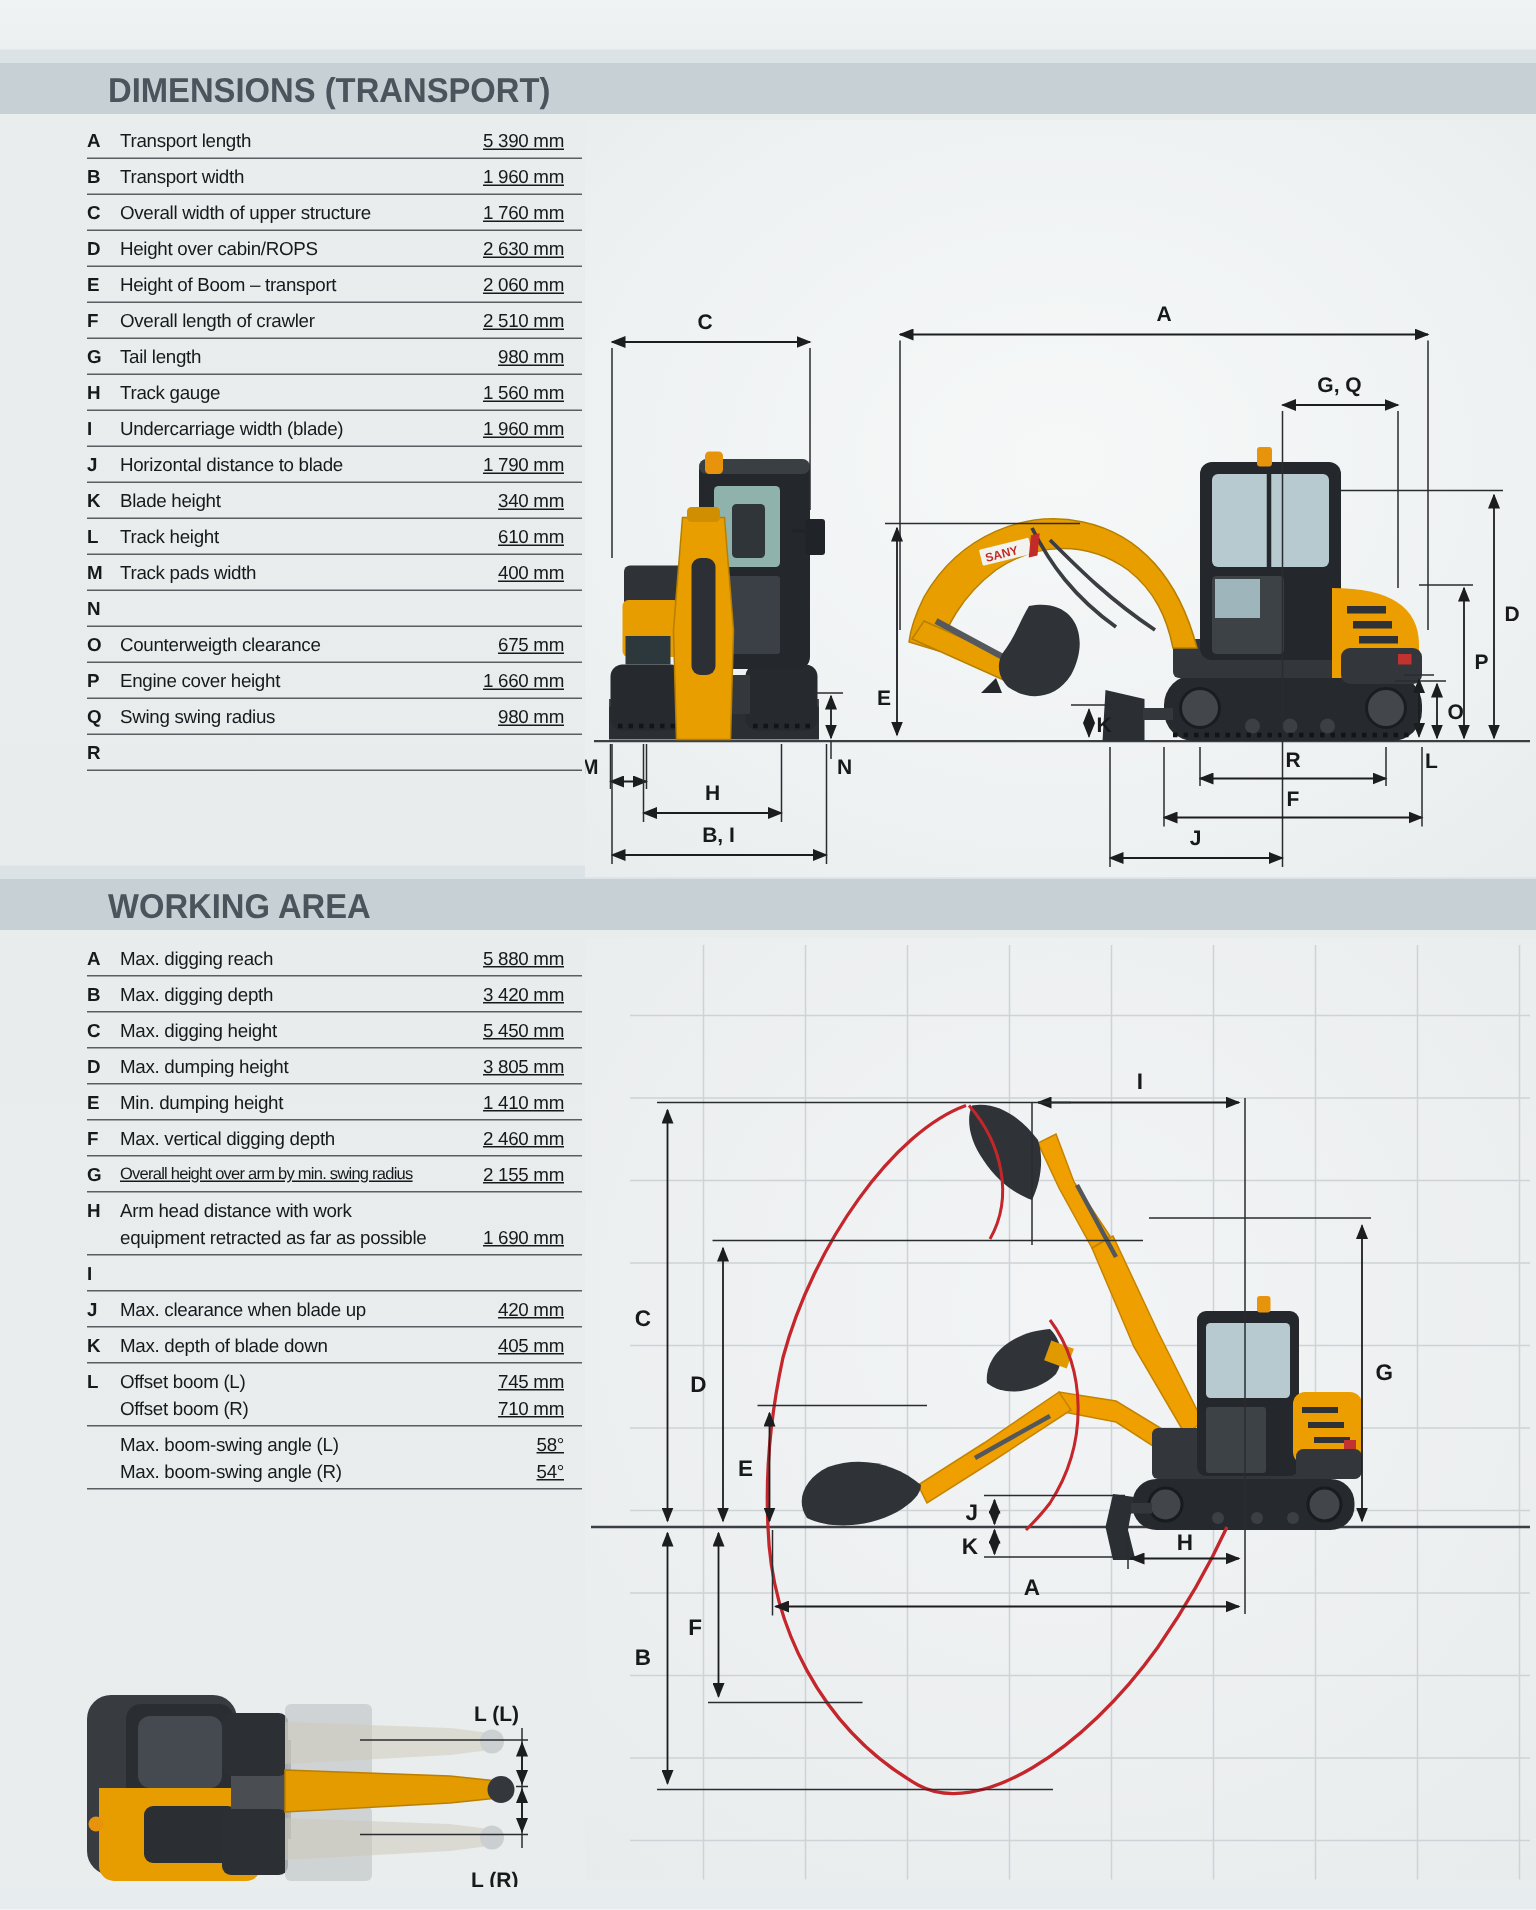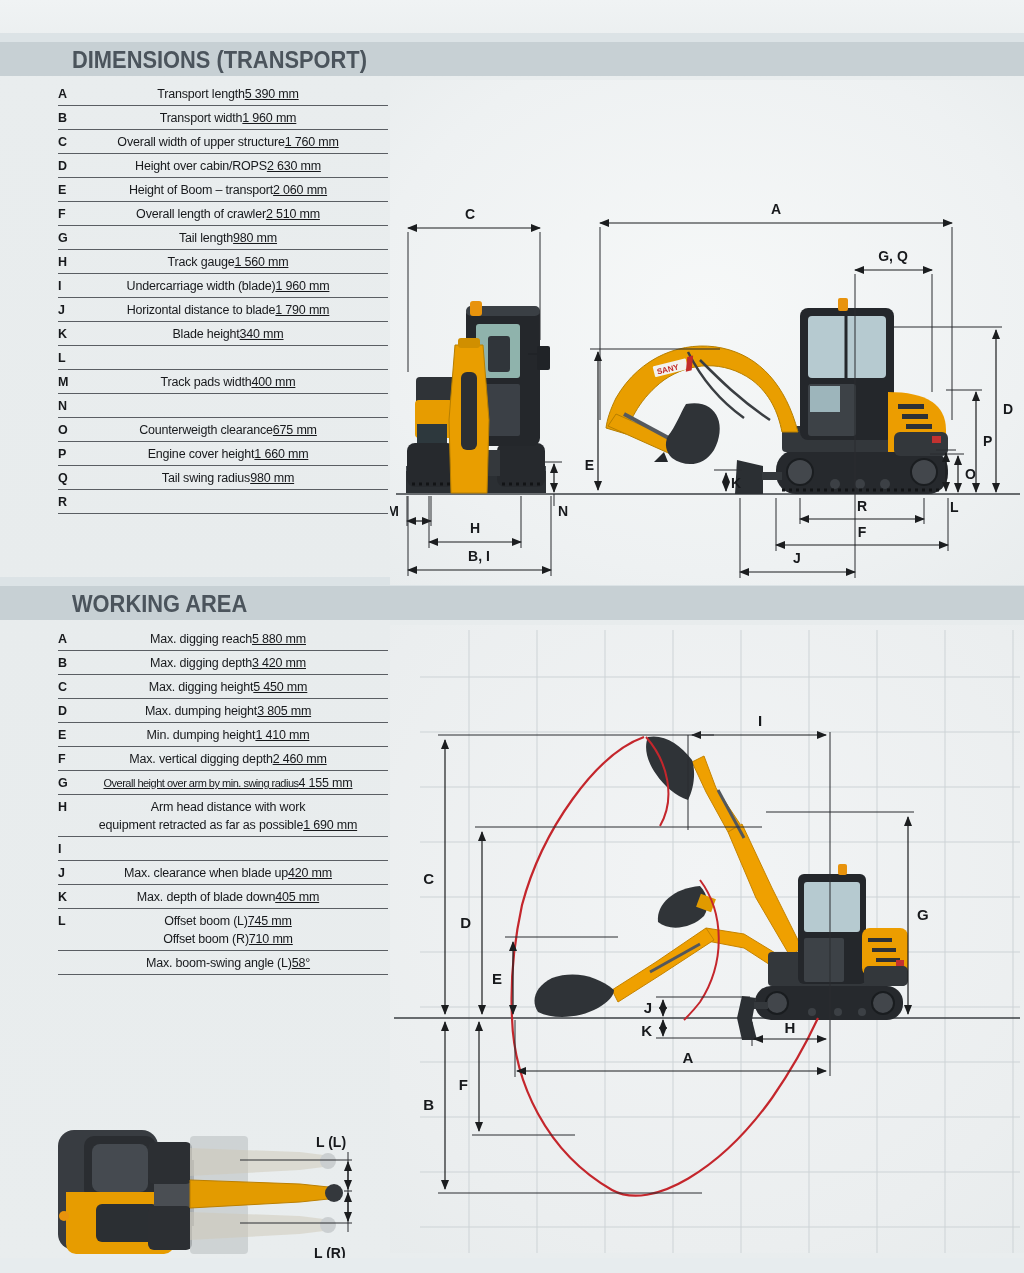--- a/index.html
+++ b/index.html
@@ -16,21 +16,21 @@
   .band h2{
     margin:0;padding:5px 0 0 60px;font-size:23px;font-weight:bold;color:#4b545c;
     transform:scaleX(.95);transform-origin:left center;letter-spacing:0px;white-space:nowrap;
   }
   .spec-table{position:absolute;left:58px;width:330px;font-size:12.5px;letter-spacing:-.2px;}
   #transport-table{top:82px}
   #working-table{top:627px}
   .trow{display:flex;border-bottom:1px solid #5a5e63;padding:3px 0 2px;}
   .tletter{width:22px;font-weight:bold;line-height:18px;flex:none;}
   .tlines{flex:1;min-width:0;}
-  .tline{display:flex;justify-content:center;line-height:18px;}
+  .tline{display:flex;justify-content:space-between;line-height:18px;}
   .tdesc{white-space:nowrap;}
   .tdesc.cond{font-size:11px;letter-spacing:-.5px;line-height:18px;text-decoration:underline;}
   .tval{white-space:nowrap;padding-right:12px;font-weight:normal;text-decoration:underline;}
   svg{position:absolute;display:block;}
   #transport-svg{left:390px;top:80px;}
   #working-svg{left:390px;top:625px;}
   #topview-svg{left:30px;top:1085px;}
   .dim{stroke:#1b1d1f;stroke-width:1.2;fill:none;}
   .dimthin{stroke:#2a2d30;stroke-width:1;fill:none;}
   .dimlabel{font-family:"Liberation Sans","DejaVu Sans",sans-serif;font-weight:bold;font-size:14px;fill:#17191c;}
@@ -144,20 +144,26 @@
       <span class="tletter">K</span>
       <div class="tlines">
         <div class="tline">
           <span class="tdesc">Blade height</span>
           <span class="tval">340 mm</span>
         </div>
       </div>
     </div>
     <div class="trow">
       <span class="tletter">L</span>
+      <div class="tlines">
+        <div class="tline">
+          <span class="tdesc">Track height</span>
+          <span class="tval">610 mm</span>
+        </div>
+      </div>
     </div>
     <div class="trow">
       <span class="tletter">M</span>
       <div class="tlines">
         <div class="tline">
           <span class="tdesc">Track pads width</span>
           <span class="tval">400 mm</span>
         </div>
       </div>
     </div>
@@ -179,21 +185,21 @@
         <div class="tline">
           <span class="tdesc">Engine cover height</span>
           <span class="tval">1 660 mm</span>
         </div>
       </div>
     </div>
     <div class="trow">
       <span class="tletter">Q</span>
       <div class="tlines">
         <div class="tline">
-          <span class="tdesc">Tail swing radius</span>
+          <span class="tdesc">Swing swing radius</span>
           <span class="tval">980 mm</span>
         </div>
       </div>
     </div>
     <div class="trow">
       <span class="tletter">R</span>
     </div>
   </div>
 <div class="spec-table" id="working-table">
     <div class="trow">
@@ -248,21 +254,21 @@
           <span class="tdesc">Max. vertical digging depth</span>
           <span class="tval">2 460 mm</span>
         </div>
       </div>
     </div>
     <div class="trow">
       <span class="tletter">G</span>
       <div class="tlines">
         <div class="tline">
           <span class="tdesc cond">Overall height over arm by min. swing radius</span>
-          <span class="tval">4 155 mm</span>
+          <span class="tval">2 155 mm</span>
         </div>
       </div>
     </div>
     <div class="trow">
       <span class="tletter">H</span>
       <div class="tlines">
         <div class="tline">
           <span class="tdesc">Arm head distance with work</span>
           <span class="tval"></span>
         </div>
@@ -305,20 +311,24 @@
           <span class="tval">710 mm</span>
         </div>
       </div>
     </div>
     <div class="trow">
       <span class="tletter"></span>
       <div class="tlines">
         <div class="tline">
           <span class="tdesc">Max. boom-swing angle (L)</span>
           <span class="tval">58°</span>
+        </div>
+        <div class="tline">
+          <span class="tdesc">Max. boom-swing angle (R)</span>
+          <span class="tval">54°</span>
         </div>
       </div>
     </div>
   </div>
 
 <svg id="transport-svg" width="634" height="505" viewBox="390 80 634 505" xmlns="http://www.w3.org/2000/svg">
   <defs>
     <radialGradient id="tbg" cx="50%" cy="45%" r="75%">
       <stop offset="0%" stop-color="#f6f8f8"></stop>
         <stop offset="70%" stop-color="#eef1f2"></stop>

